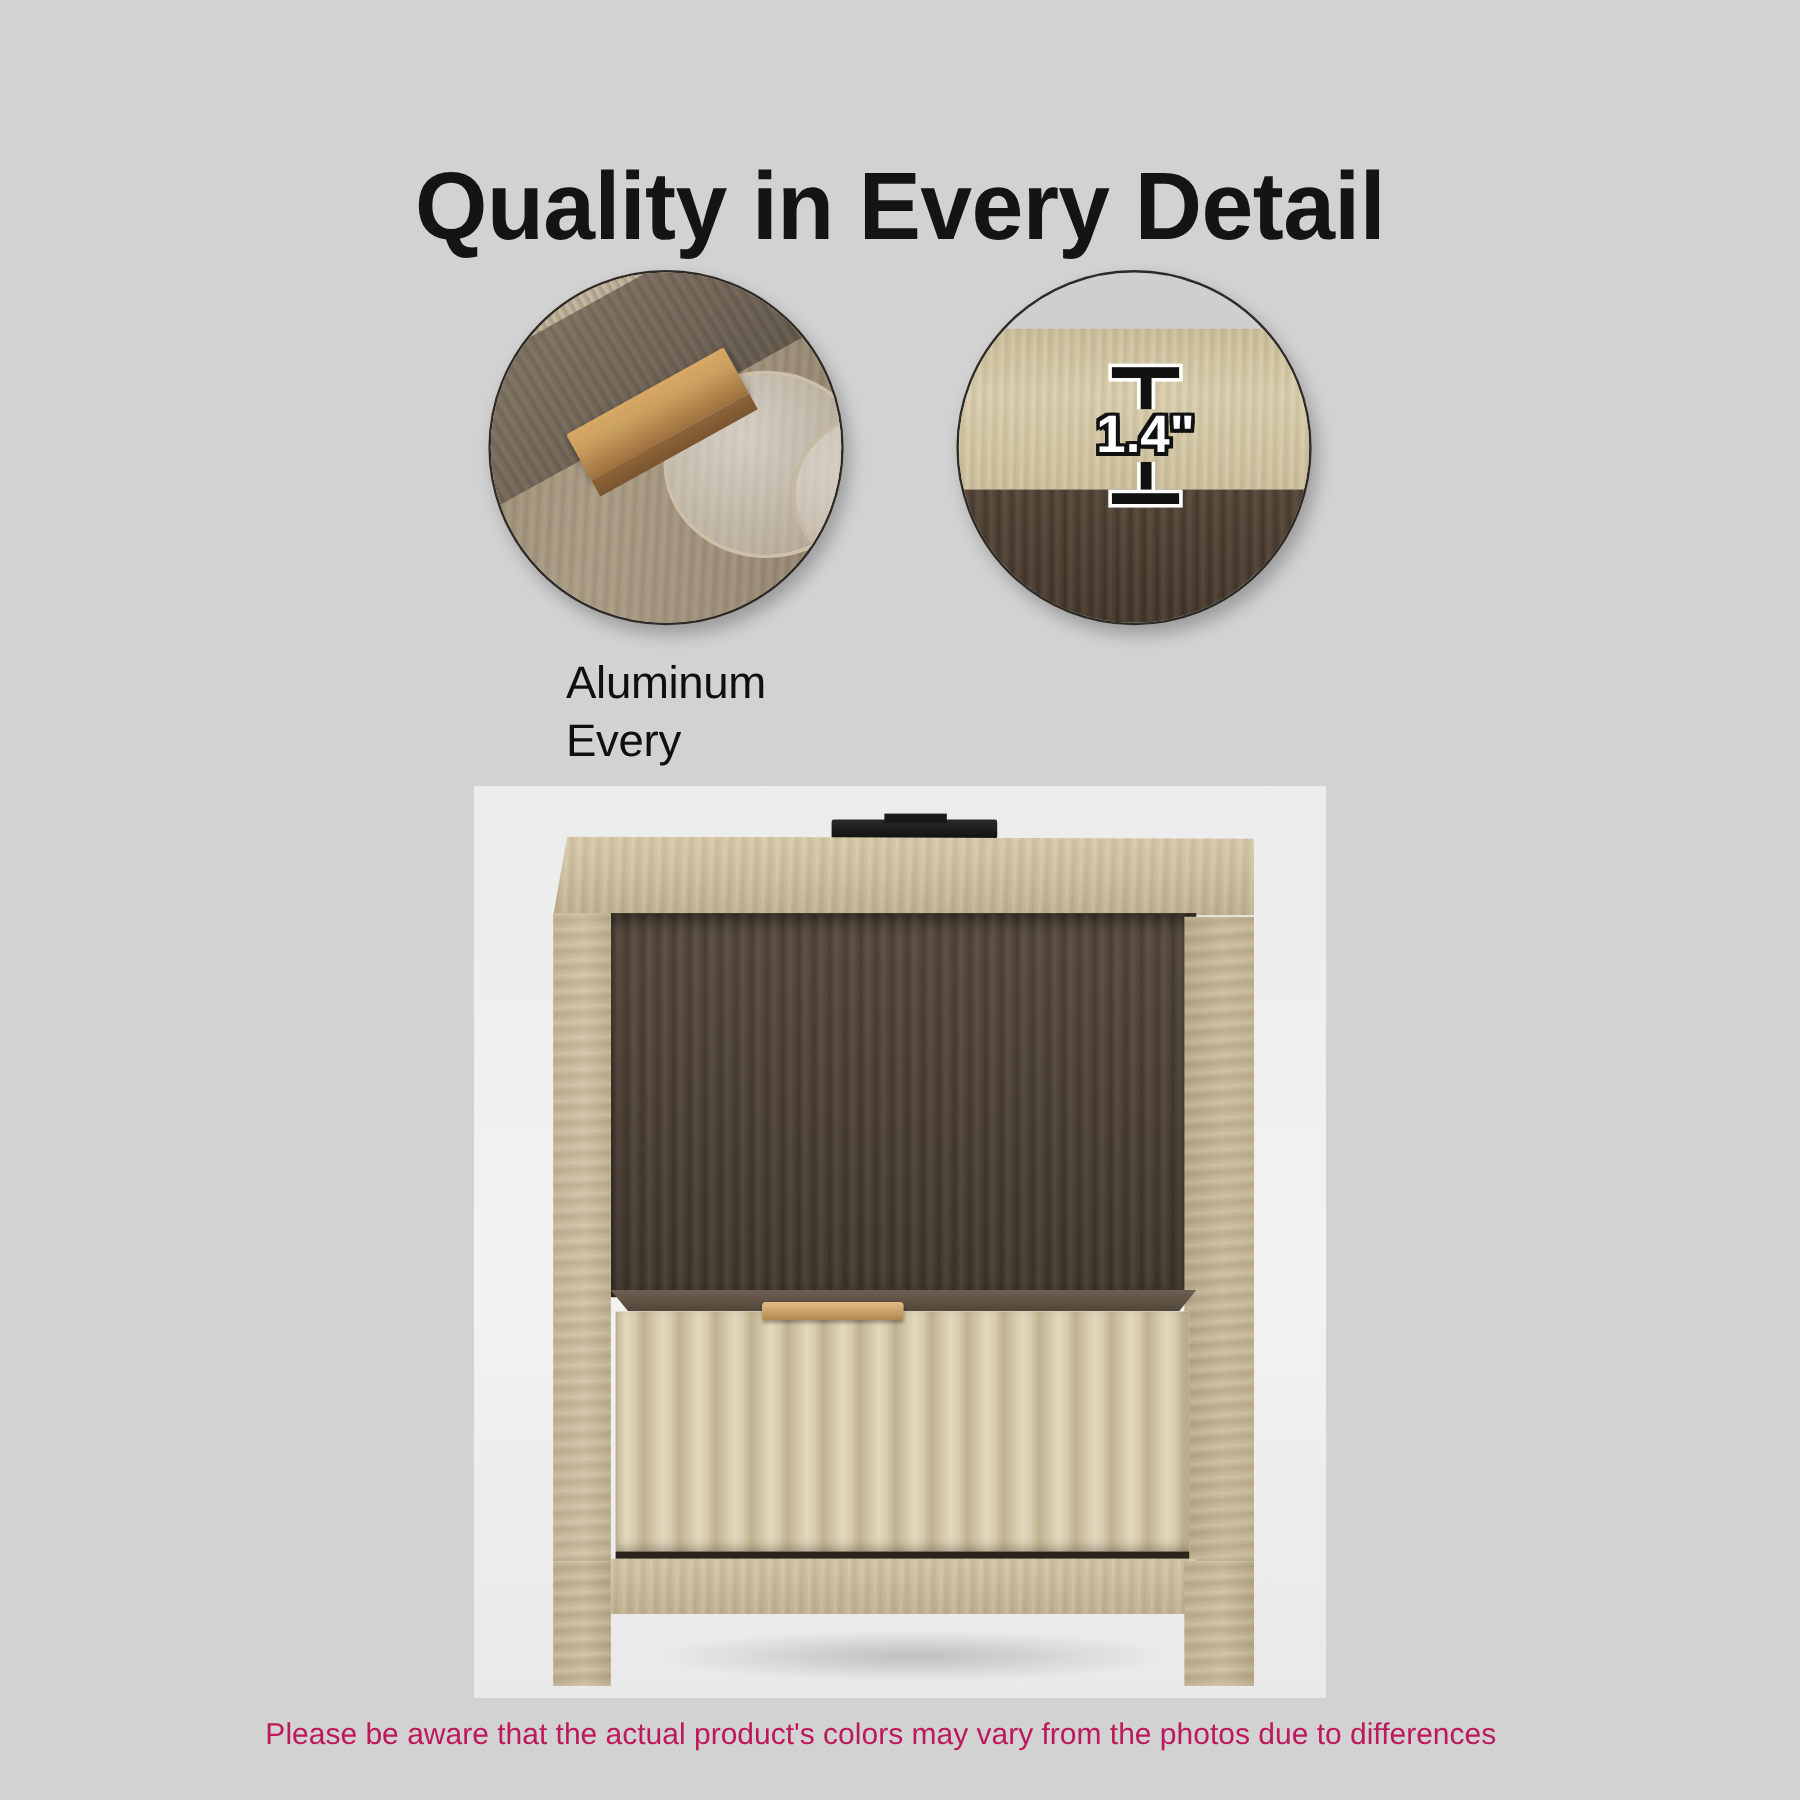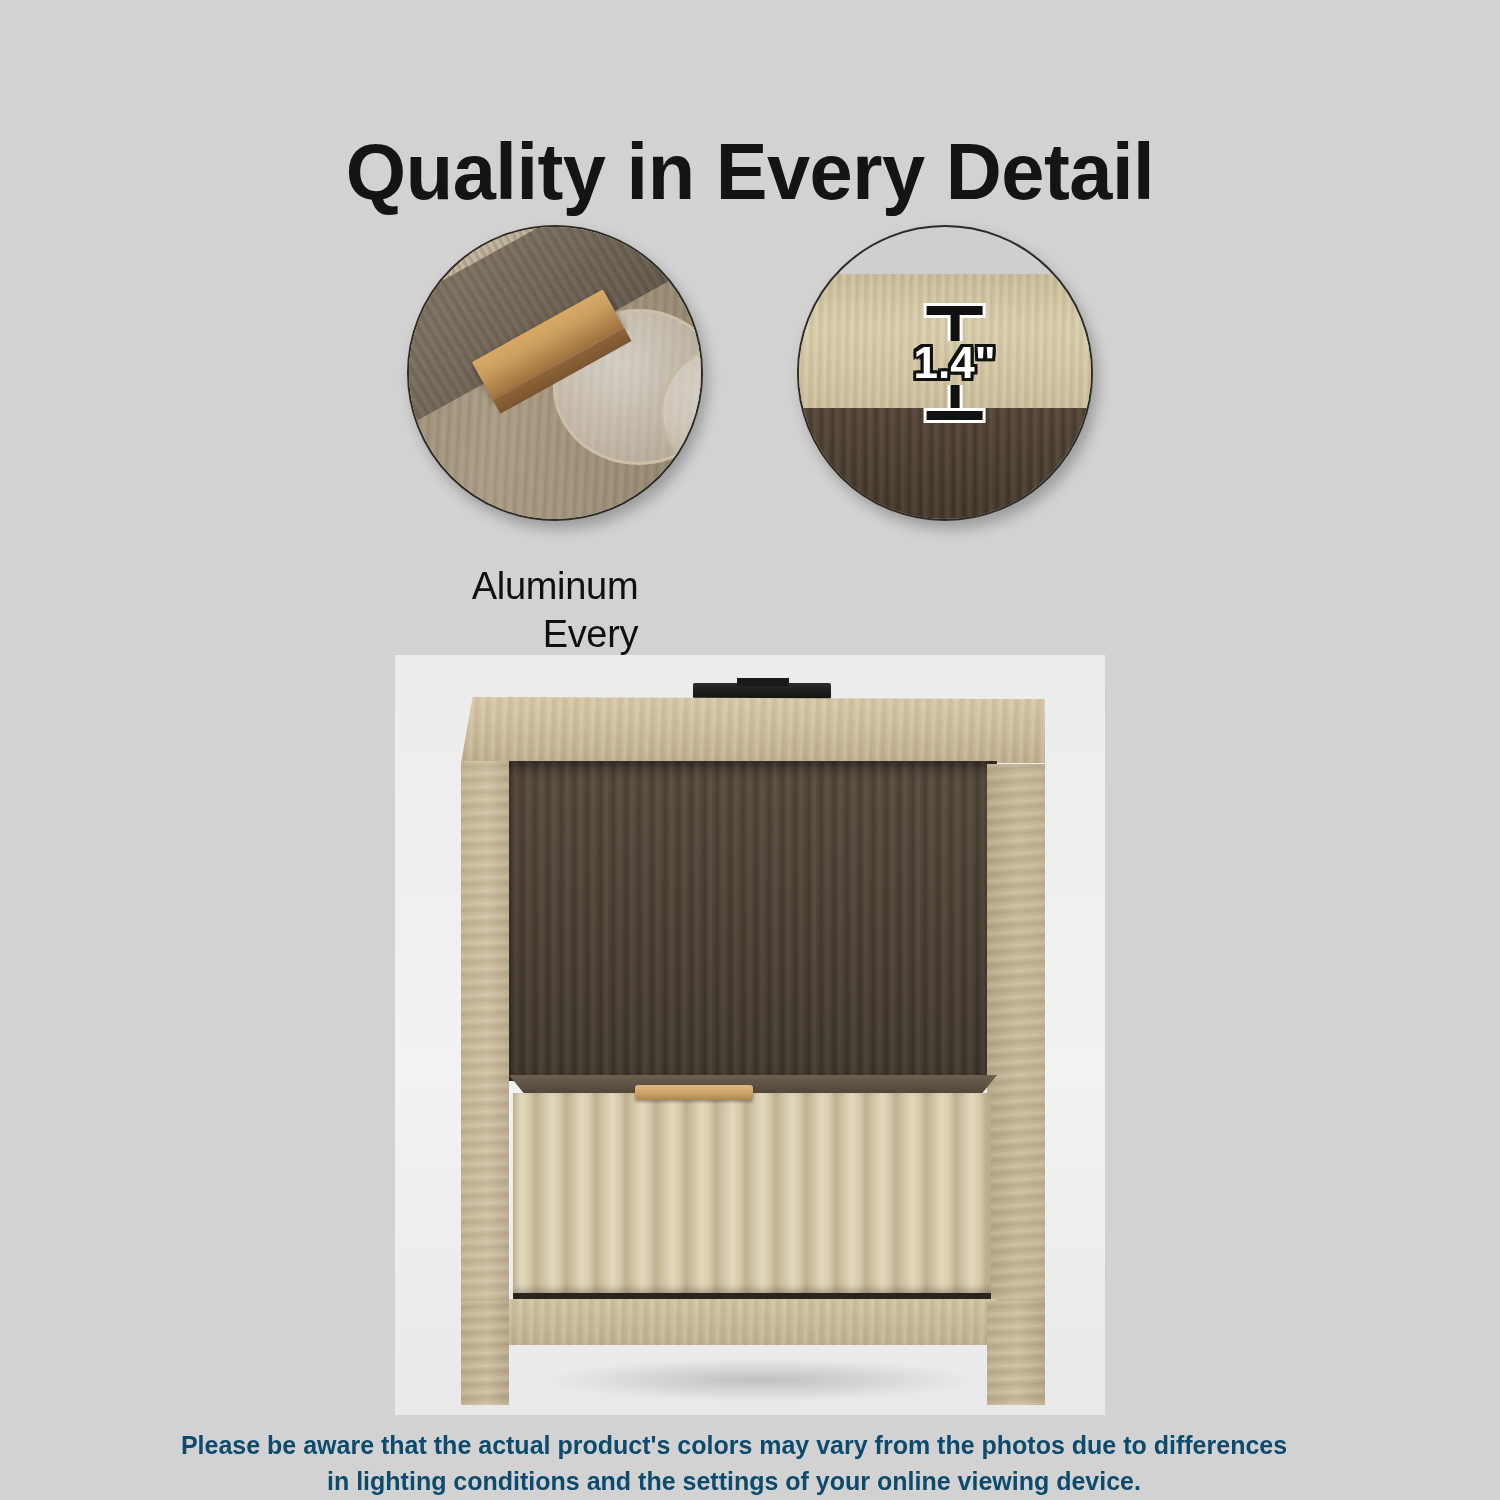--- a/index.html
+++ b/index.html
@@ -227,24 +227,24 @@
     font-weight: bold;
     color: #ffffff;
     line-height: 0.95;
     margin: 1px 0;
     text-shadow:
       -3px -3px 0 #111, 3px -3px 0 #111, -3px 3px 0 #111, 3px 3px 0 #111,
       -3px 0 0 #111, 3px 0 0 #111, 0 -3px 0 #111, 0 3px 0 #111;
   }
 
   .caption {
-    margin-top: 42px;
+    margin-top: 26px;
     font-size: 38px;
     color: #0f0f0f;
-    text-align: right;
+    text-align: left;
     line-height: 1.25;
     letter-spacing: -0.3px;
   }
 
   
   .product-photo {
     position: absolute;
     left: 395px;
     top: 655px;
     width: 710px;
@@ -370,23 +370,22 @@
     background: radial-gradient(ellipse at center, rgba(0,0,0,0.18), rgba(0,0,0,0) 72%);
   }
 
   
   .disclaimer {
     position: absolute;
     left: 0; top: 1428px;
     width: 1468px;
     text-align: center;
     font-size: 25px;
-    color: #0c4a6e;
+    color: #be185d;
     line-height: 1.42;
-    font-weight: bold;
   }
 </style>
 </head>
 <body>
 
 <h1 class="headline">Quality in Every Detail</h1>
 
 <div class="features">
 
   <div class="feature">
@@ -437,14 +436,13 @@
     <div class="ns-handle"></div>
     <div class="ns-rail"></div>
     <div class="ns-leg left"></div>
     <div class="ns-leg right"></div>
     <div class="ns-shadow"></div>
   </div>
 </div>
 
 <div class="disclaimer">
   <div>Please be aware that the actual product's colors may vary from the photos due to differences</div>
-  <div>in lighting conditions and the settings of your online viewing device.</div>
 </div>
 
 </body></html>

